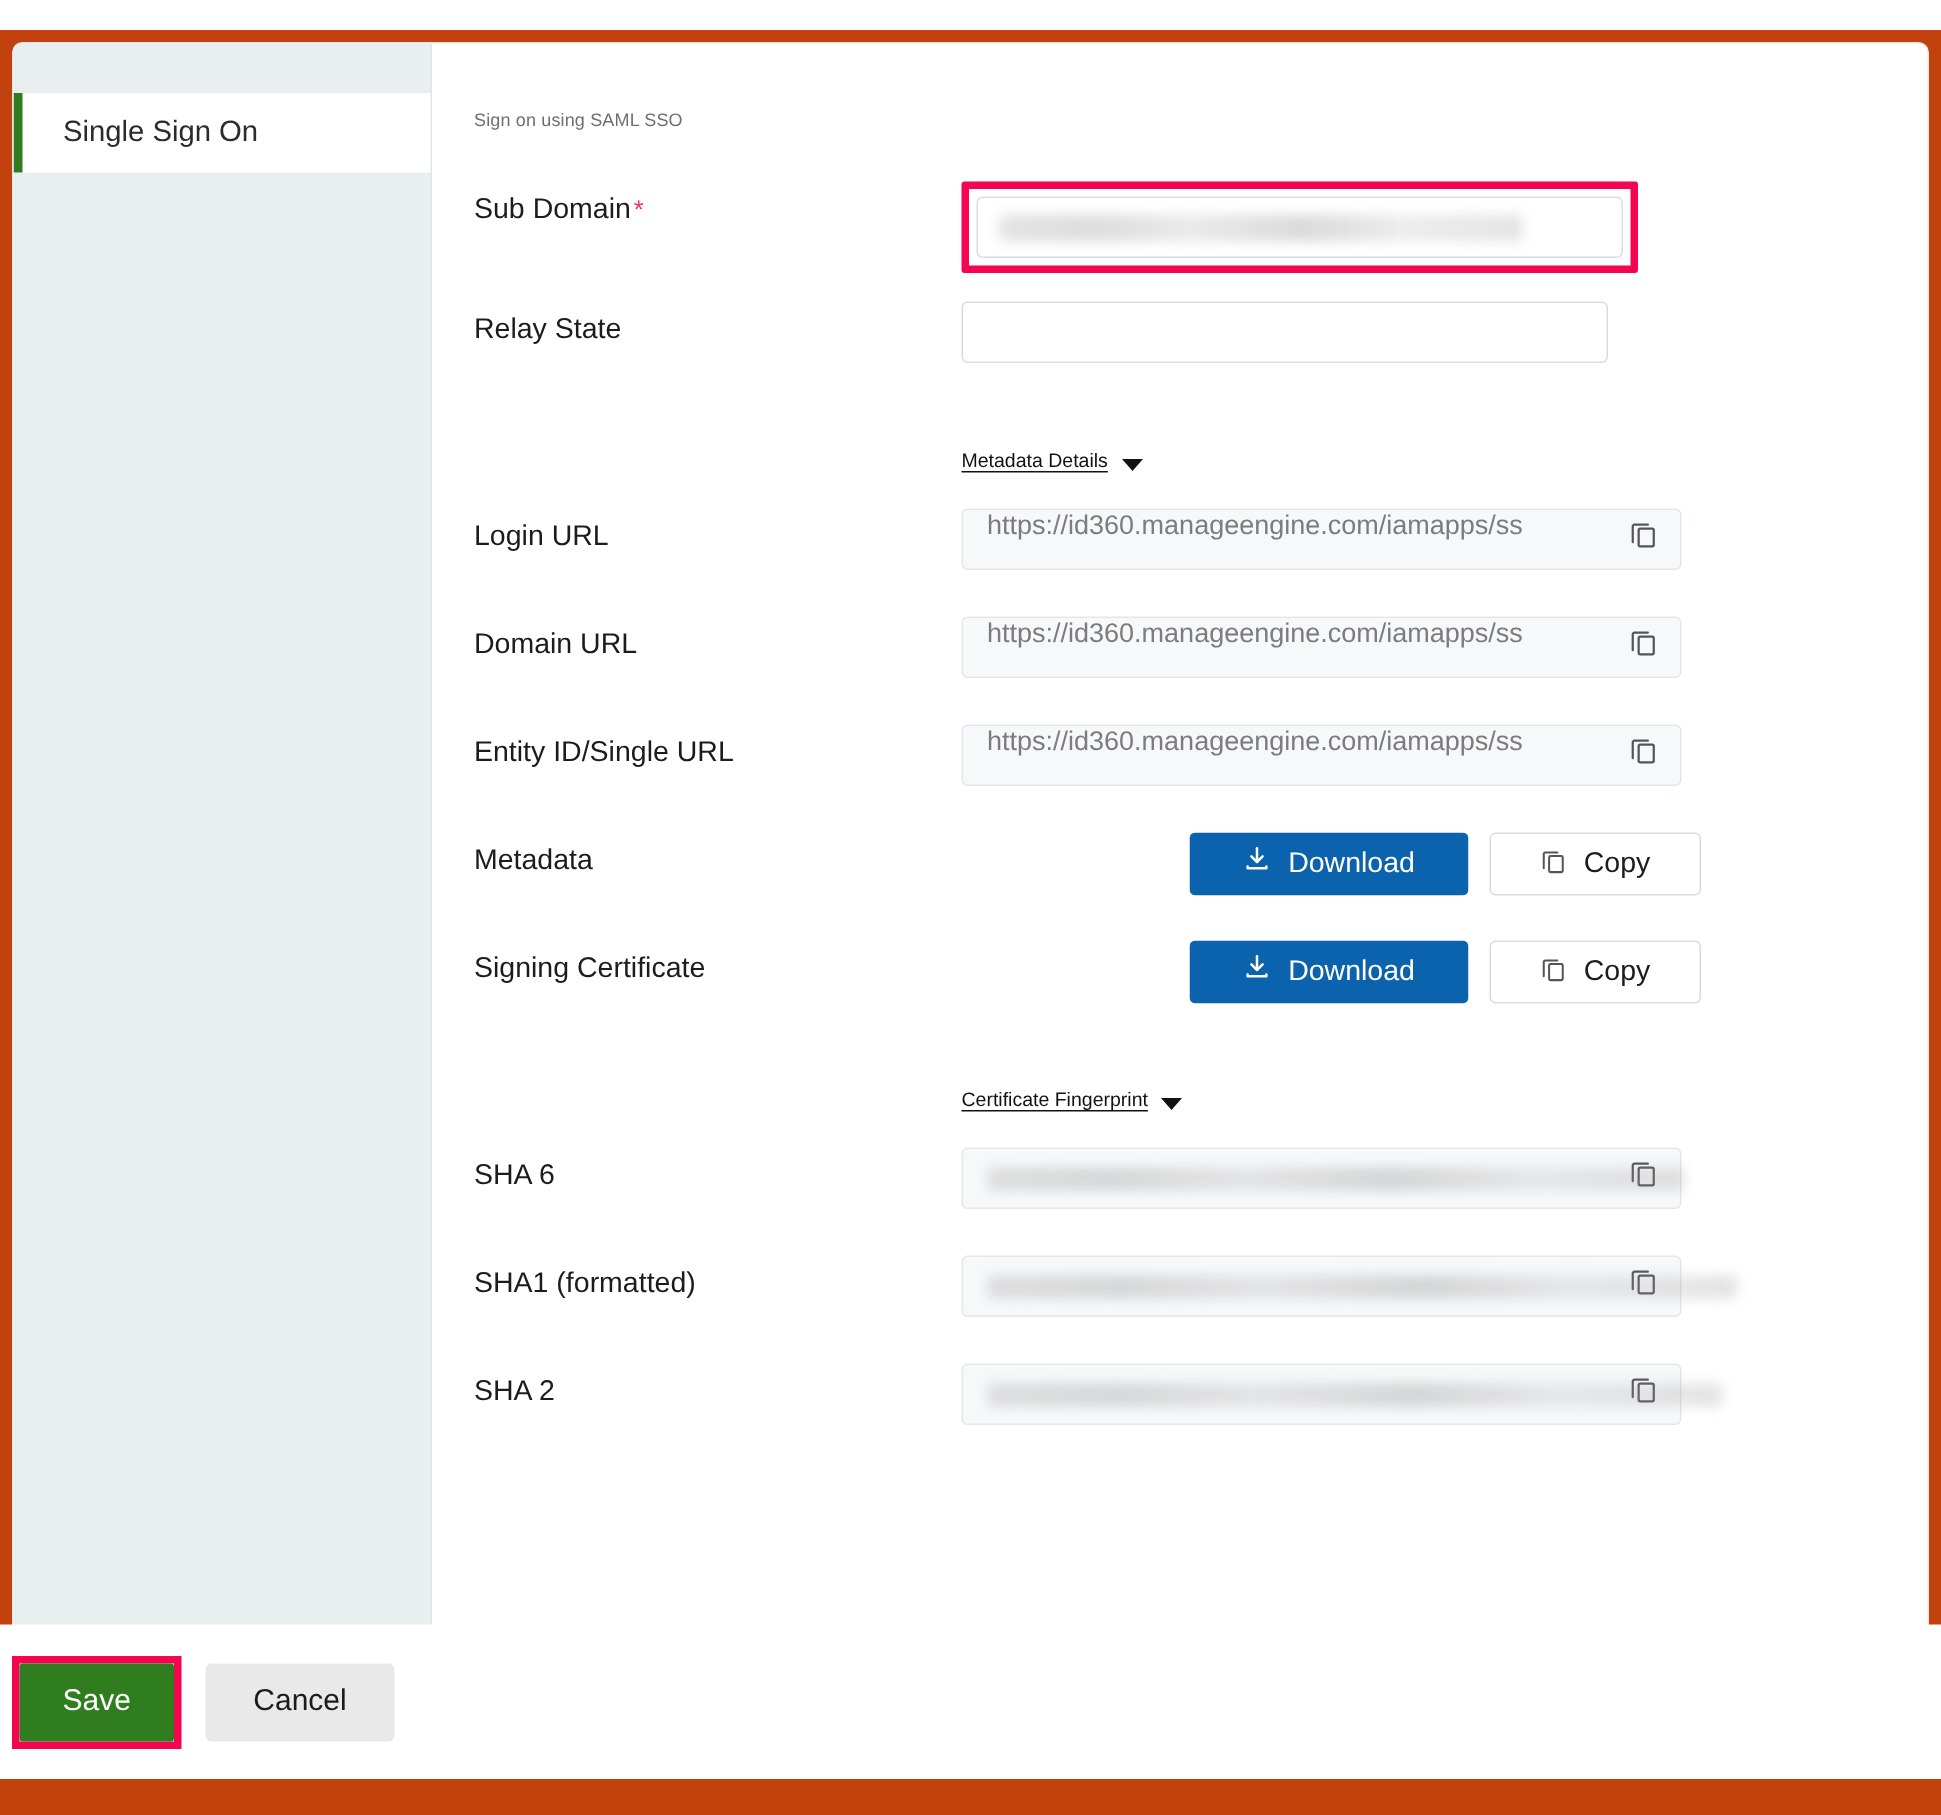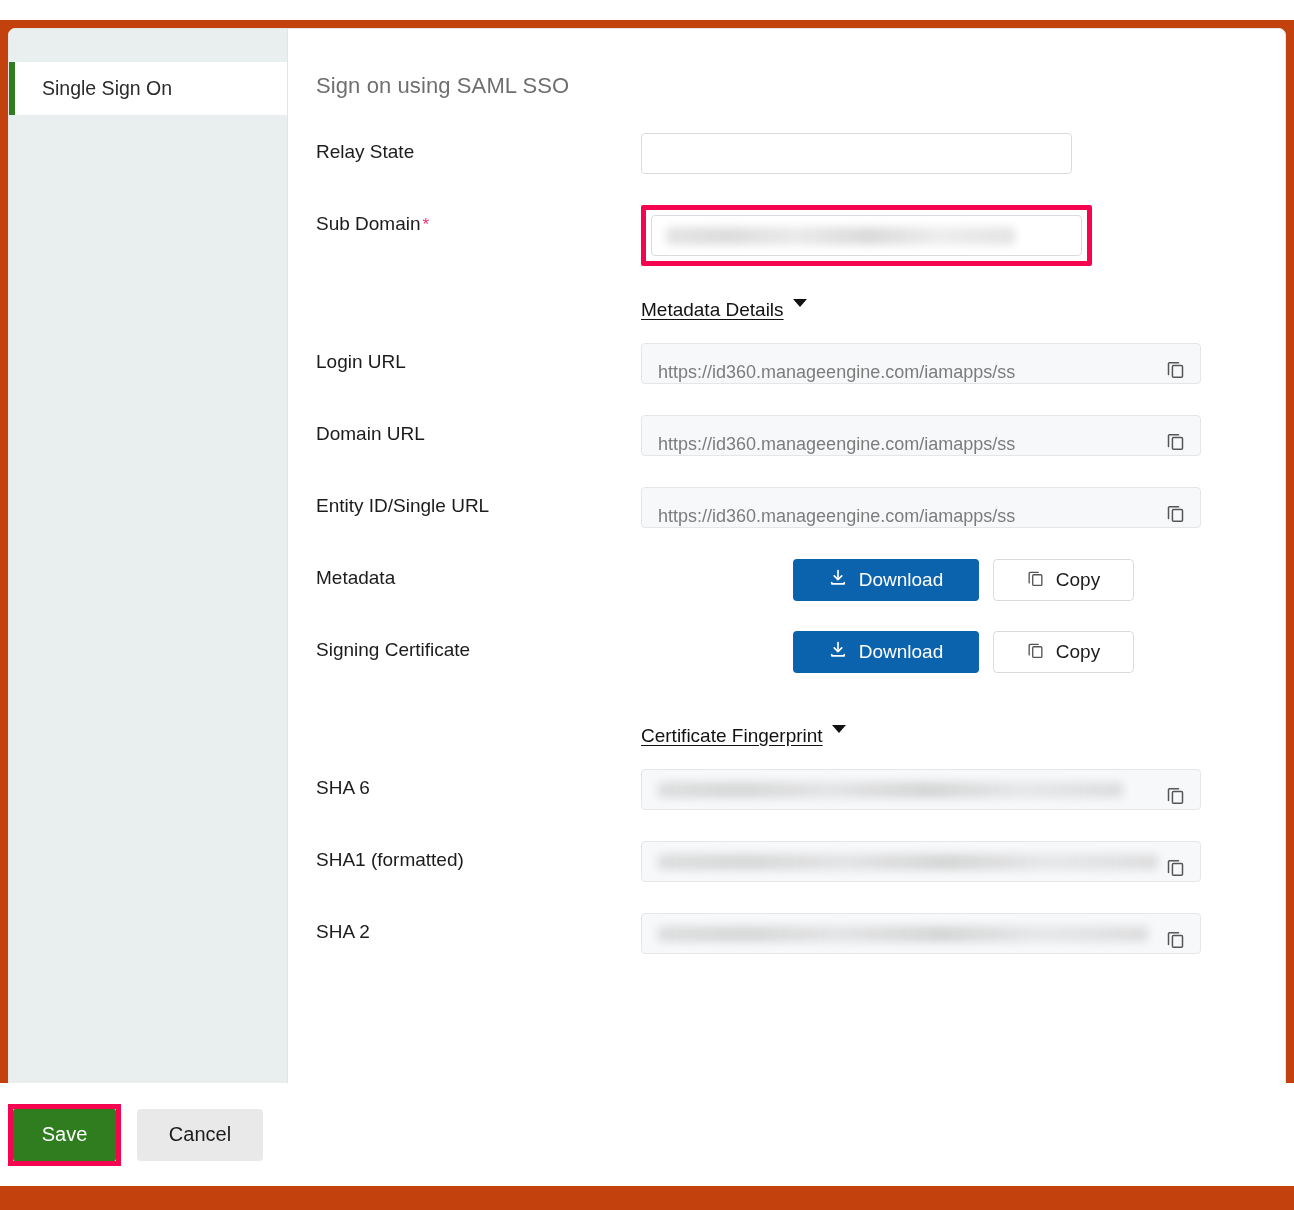--- a/index.html
+++ b/index.html
@@ -70,21 +70,21 @@
   }
 
   
   .content {
     flex: 1 1 auto;
     position: relative;
     padding: 44px 0 0 28px;
   }
 
   .content-header {
-    font-size: 22px;
+    font-size: 12px;
     color: #6f6f6f;
     margin-bottom: 34px;
     letter-spacing: .1px;
   }
 
   .form-row {
     display: flex;
     align-items: flex-start;
     min-height: 72px;
     margin-bottom: 0;
@@ -143,27 +143,27 @@
 
   .subdomain-blur {
     left: 14px;
     top: 11px;
     width: 349px;
     height: 18px;
   }
 
   
   .ro-field {
-    width: 560px;
+    width: 480px;
     height: 41px;
     border: 1px solid #e4e7e9;
     border-radius: 4px;
     background: #f7f8f9;
     display: flex;
-    align-items: flex-end;
+    align-items: flex-start;
     padding: 0 10px 0 16px;
   }
 
   .ro-text {
     flex: 1 1 auto;
     font-size: 18px;
     color: #7c7c7c;
     white-space: nowrap;
     overflow: hidden;
   }
@@ -184,23 +184,23 @@
 
   .sha-blur {
     left: 16px;
     top: 12px;
     height: 16px;
   }
 
   
   .section-link {
     display: inline-flex;
-    align-items: flex-start;
+    align-items: flex-end;
     gap: 9px;
-    font-size: 19px;
+    font-size: 13px;
     color: #121212;
     text-decoration: underline;
     text-underline-offset: 3px;
     cursor: pointer;
   }
 
   .caret {
     width: 0; height: 0;
     border-left: 7px solid transparent;
     border-right: 7px solid transparent;
@@ -313,37 +313,37 @@
     <div class="sidebar">
       <div class="sidebar-item active">
         <span>Single Sign On</span>
       </div>
     </div>
 
     <div class="content">
 
       <div class="content-header">Sign on using SAML SSO</div>
 
-      <div class="form-row" style="margin-top:8px;">
-        <div class="row-label">Relay State</div>
-        <div class="row-field">
-          <span class="text-input" style="display:inline-block;"></span>
-        </div>
-      </div>
-
       <div class="form-row">
         <div class="row-label">
           <span>Sub Domain</span><span class="req-star">*</span>
         </div>
         <div class="row-field">
           <span class="hl-box">
             <span class="text-input" style="display:inline-block;position:relative;">
               <span class="blur-value subdomain-blur"></span>
             </span>
           </span>
+        </div>
+      </div>
+
+      <div class="form-row" style="margin-top:8px;">
+        <div class="row-label">Relay State</div>
+        <div class="row-field">
+          <span class="text-input" style="display:inline-block;"></span>
         </div>
       </div>
 
       <div class="link-row" style="padding-left:325px;">
         <span class="section-link">
           <span>Metadata Details</span>
           <span class="caret"></span>
         </span>
       </div>
 

